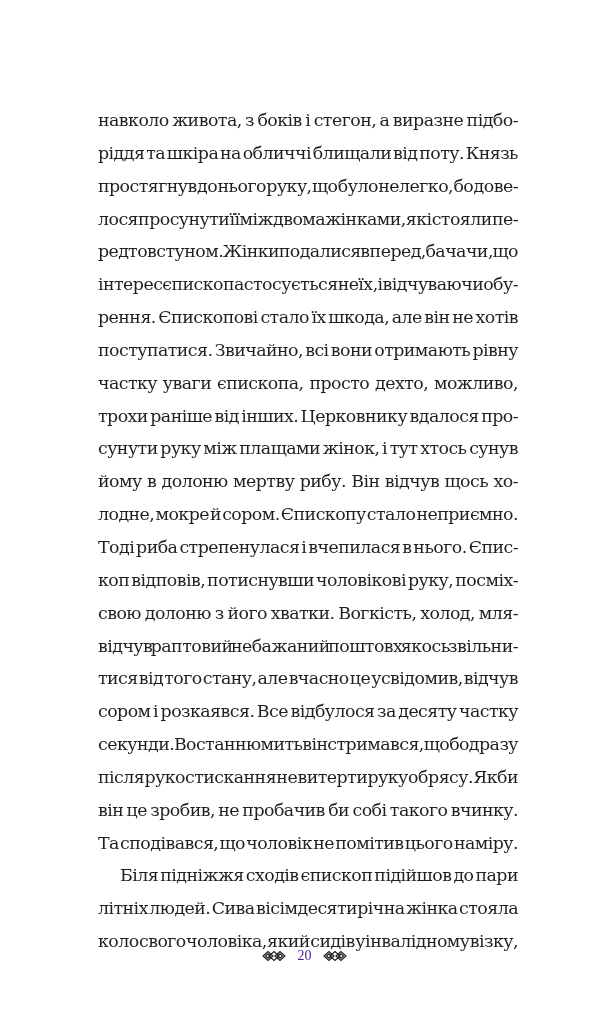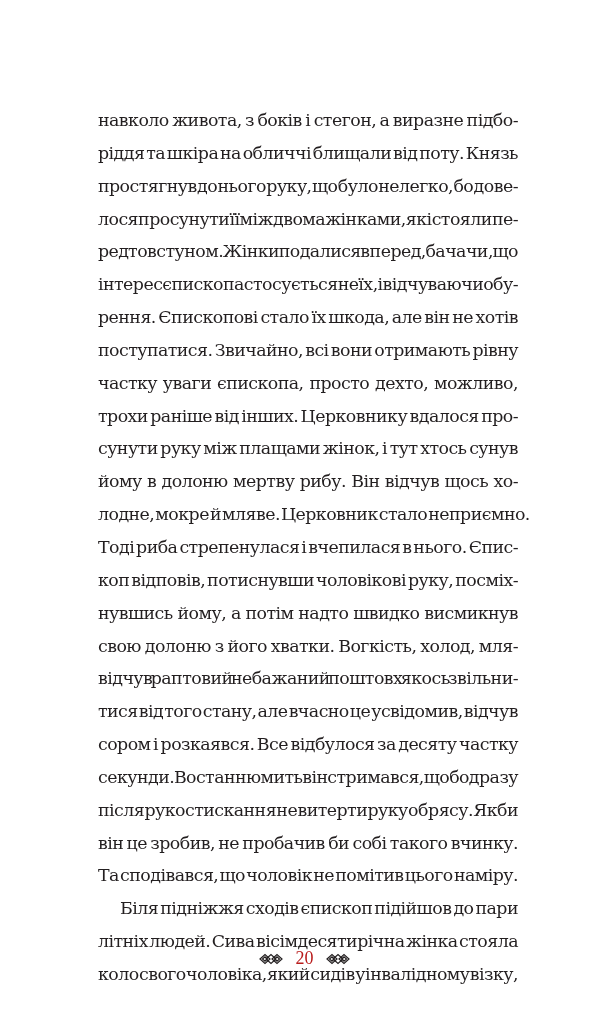--- a/index.html
+++ b/index.html
@@ -45,22 +45,22 @@
   .line.indent {
     padding-left: 22px;
   }
   .folio {
     position: absolute;
     left: 0;
     width: 609px;
     top: 935px;
     text-align: center;
     font-family: "Liberation Serif", "DejaVu Serif", serif;
-    font-size: 18px;
-    color: #b91c1c;
+    font-size: 14px;
+    color: #4c1d95;
   }
   .folio .orn {
     display: inline-block;
     vertical-align: middle;
     width: 24px;
     height: 12px;
     margin: 0 8px;
   }
   .folio .num {
     display: inline-block;
@@ -78,24 +78,23 @@
     <span class="line"><span style="white-space: nowrap; letter-spacing: -0.55px; word-spacing: -4.60547px;">простягнув до нього руку, що було нелегко, бо дове-</span></span>
     <span class="line"><span style="white-space: nowrap; letter-spacing: -0.55px; word-spacing: -4.91602px;">лося просунути її між двома жінками, які стояли пе-</span></span>
     <span class="line"><span style="white-space: nowrap; letter-spacing: -0.55px; word-spacing: -5.40365px; margin-top: 12px;">ред товстуном. Жінки подалися вперед, бачачи, що</span></span>
     <span class="line"><span style="white-space: nowrap; letter-spacing: -0.55px; word-spacing: -5.02902px;">інтерес єпископа стосується не їх, і відчуваючи обу-</span></span>
     <span class="line"><span style="white-space: nowrap; letter-spacing: -0.55px; word-spacing: -2.41602px;">рення. Єпископові стало їх шкода, але він не хотів</span></span>
     <span class="line"><span style="white-space: nowrap; letter-spacing: -0.55px; word-spacing: -2.78125px;">поступатися. Звичайно, всі вони отримають рівну</span></span>
     <span class="line"><span style="white-space: nowrap; letter-spacing: -0.55px; word-spacing: 0px; margin-top: 28px;">частку уваги єпископа, просто дехто, можливо,</span></span>
     <span class="line"><span style="white-space: nowrap; letter-spacing: -0.55px; word-spacing: -2.58854px;">трохи раніше від інших. Церковнику вдалося про-</span></span>
     <span class="line"><span style="white-space: nowrap; letter-spacing: -0.55px; word-spacing: -2.34961px;">сунути руку між плащами жінок, і тут хтось сунув</span></span>
     <span class="line"><span style="white-space: nowrap; letter-spacing: -0.55px; word-spacing: 0px;">йому в долоню мертву рибу. Він відчув щось хо-</span></span>
-    <span class="line"><span style="white-space: nowrap; letter-spacing: -0.55px; word-spacing: -3.94792px;">лодне, мокре й мляве. Церковник стало неприємно.</span></span>
+    <span class="line"><span style="white-space: nowrap; letter-spacing: -0.55px; word-spacing: -3.94792px;">лодне, мокре й сором. Єпископу стало неприємно.</span></span>
     <span class="line"><span style="white-space: nowrap; letter-spacing: -0.55px; word-spacing: -3.03571px;">Тоді риба стрепенулася і вчепилася в нього. Єпис-</span></span>
     <span class="line"><span style="white-space: nowrap; letter-spacing: -0.55px; word-spacing: -2.98125px;">коп відповів, потиснувши чоловікові руку, посміх-</span></span>
-    <span class="line"><span style="white-space: nowrap; letter-spacing: -0.55px; word-spacing: -0.1875px;">нувшись йому, а потім надто швидко висмикнув</span></span>
     <span class="line"><span style="white-space: nowrap; letter-spacing: -0.55px; word-spacing: -1.16741px;">свою долоню з його хватки. Вогкість, холод, мля-</span></span>
     <span class="line"><span style="white-space: nowrap; letter-spacing: -0.55px; word-spacing: -6.5375px;">відчув раптовий небажаний поштовх якось звільни-</span></span>
     <span class="line"><span style="white-space: nowrap; letter-spacing: -0.55px; word-spacing: -3.94141px;">тися від того стану, але вчасно це усвідомив, відчув</span></span>
     <span class="line"><span style="white-space: nowrap; letter-spacing: -0.55px; word-spacing: -2.50446px;">сором і розкаявся. Все відбулося за десяту частку</span></span>
     <span class="line"><span style="white-space: nowrap; letter-spacing: -0.55px; word-spacing: -5.1808px;">секунди. В останню мить він стримався, щоб одразу</span></span>
     <span class="line"><span style="white-space: nowrap; letter-spacing: -0.55px; word-spacing: -4.70759px;">після рукостискання не витерти руку об рясу. Якби</span></span>
     <span class="line"><span style="white-space: nowrap; letter-spacing: -0.55px; word-spacing: -1.6582px;">він це зробив, не пробачив би собі такого вчинку.</span></span>
     <span class="line"><span style="white-space: nowrap; letter-spacing: -0.55px; word-spacing: -3.77902px;">Та сподівався, що чоловік не помітив цього наміру.</span></span>
 
     <span class="line indent"><span style="white-space: nowrap; letter-spacing: -0.55px; word-spacing: -2.95573px;">Біля підніжжя сходів єпископ підійшов до пари</span></span>

